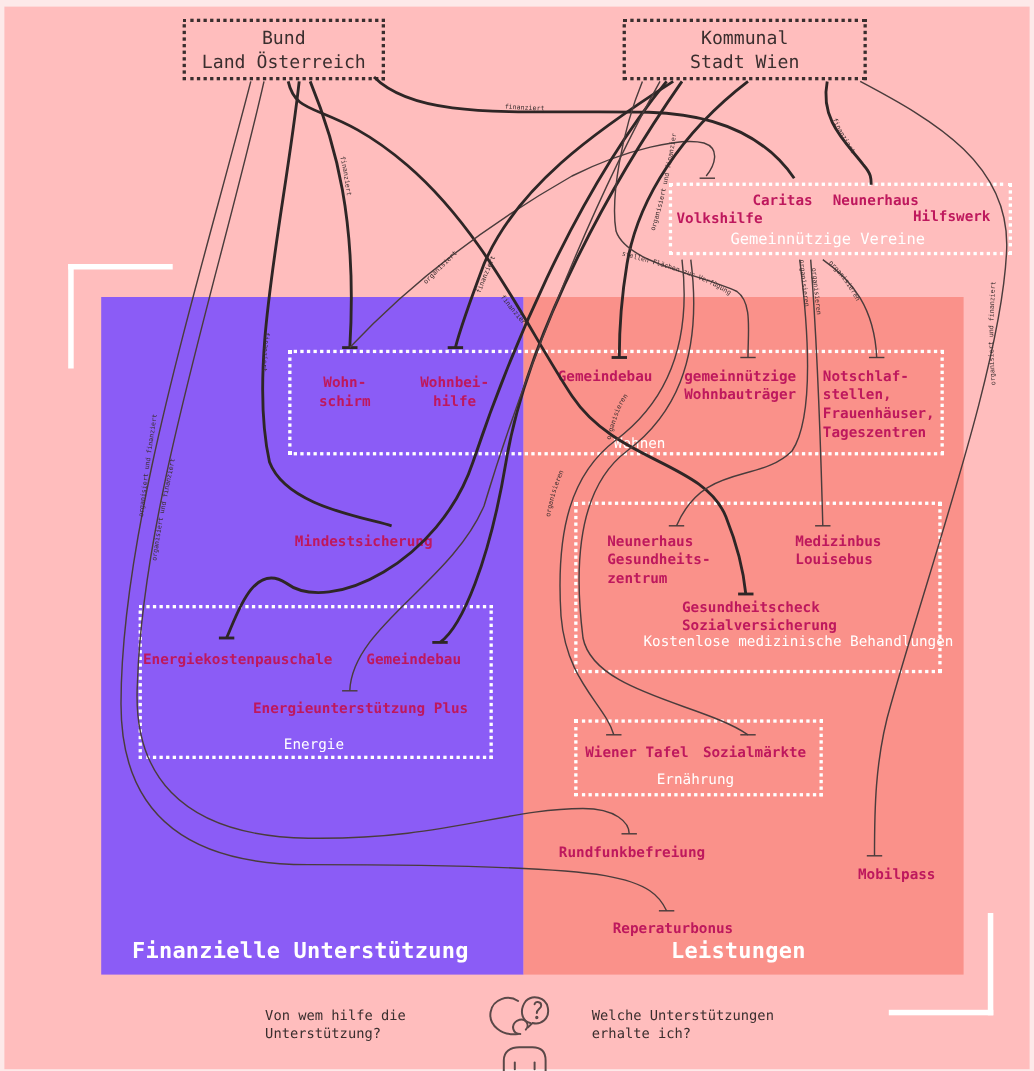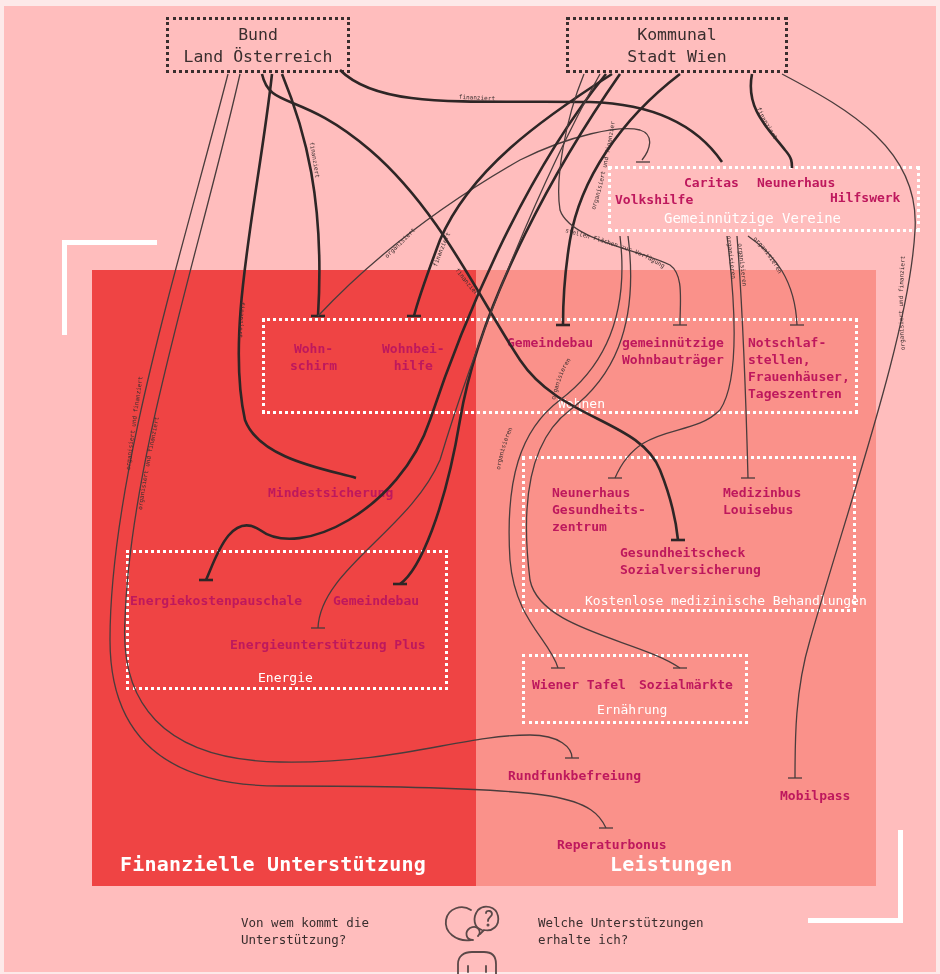--- a/index.html
+++ b/index.html
@@ -7,21 +7,21 @@
       width: 940px; height: 974px; position: relative; overflow: hidden;
       background: #fde9e9;
       font-family: "DejaVu Sans Mono", "Liberation Mono", monospace;
       color: #3a2e2e;
     }
     #canvas {
       position: absolute; left: 4px; top: 6px; width: 932px; height: 966px;
       background: #ffbdbd;
     }
     .zone { position: absolute; }
-    #zone-fin { left: 92px; top: 270px; width: 384px; height: 616px; background: #ef4444; }
+    #zone-fin { left: 92px; top: 270px; width: 384px; height: 616px; background: #8b5cf6; }
     #zone-leist { left: 476px; top: 270px; width: 400px; height: 616px; background: #fa918a; }
     .zone-title {
       position: absolute; color: #fff; font-weight: bold; font-size: 20px;
       letter-spacing: 0.2px; white-space: nowrap;
     }
     .corner { position: absolute; border-color: #fff; border-style: solid; }
     #corner-tl { left: 62px; top: 240px; width: 90px; height: 90px; border-width: 5px 0 0 5px; }
     #corner-br { left: 808px; top: 830px; width: 90px; height: 88px; border-width: 0 5px 5px 0; }
 
     .src-box {
@@ -97,21 +97,21 @@
 <div class="node" style="left:748px; top:334px;">
   <div>Notschlaf-</div>
   <div>stellen,</div>
   <div>Frauenhäuser,</div>
   <div>Tageszentren</div>
 </div>
 
 <div class="node" style="left:268px; top:484px;">Mindestsicherung</div>
 
 <div class="group-box" style="left:522px; top:456px; width:334px; height:156px;"></div>
-<div class="group-label" style="left:537px; top:593px;margin-left:48px;">Kostenlose medizinische Behandlungen</div>
+<div class="group-label" style="left:537px; top:576px;margin-left:48px;">Kostenlose medizinische Behandlungen</div>
 <div class="node" style="left:552px; top:484px;">
   <div>Neunerhaus</div>
   <div>Gesundheits-</div>
   <div>zentrum</div>
 </div>
 <div class="node" style="left:723px; top:484px;">
   <div>Medizinbus</div>
   <div>Louisebus</div>
 </div>
 <div class="node" style="left:620px; top:544px;">
@@ -220,21 +220,21 @@
 
   <path class="thin" d="M240,74 C200,250 130,460 125,620 C120,700 160,760 280,762 C400,764 460,735 530,735 C560,735 572,748 572,758"></path>
   <path class="thin" d="M565,758 L579,758"></path>
   <path class="thin" d="M228,74 C180,260 110,480 110,640 C110,740 170,786 280,786 C400,786 500,788 550,796 C590,803 600,815 606,828"></path>
   <path class="thin" d="M599,828 L613,828"></path>
   <text><textPath href="#lp-left-1" startOffset="0%">organisiert und finanziert</textPath></text>
   <text><textPath href="#lp-left-2" startOffset="0%">organisiert und finanziert</textPath></text>
 </svg>
 
 <div class="footer-q" style="left:241px; top:914px;">
-  <div>Von wem kommt die</div>
+  <div>Von wem hilfe die</div>
   <div>Unterstützung?</div>
 </div>
 <div class="footer-q" style="left:538px; top:914px;">
   <div>Welche Unterstützungen</div>
   <div>erhalte ich?</div>
 </div>
 <svg id="footer-icon" viewBox="0 0 80 74">
   <g fill="none" stroke="#5a4848" stroke-width="1.8" stroke-linecap="round">
     <path d="M33,40 C18,42 6,32 8,20 C10,8 24,4 33,10"></path>
     <path d="M35,40 C28,40 26,32 32,28 C40,24 44,32 40,36"></path>

